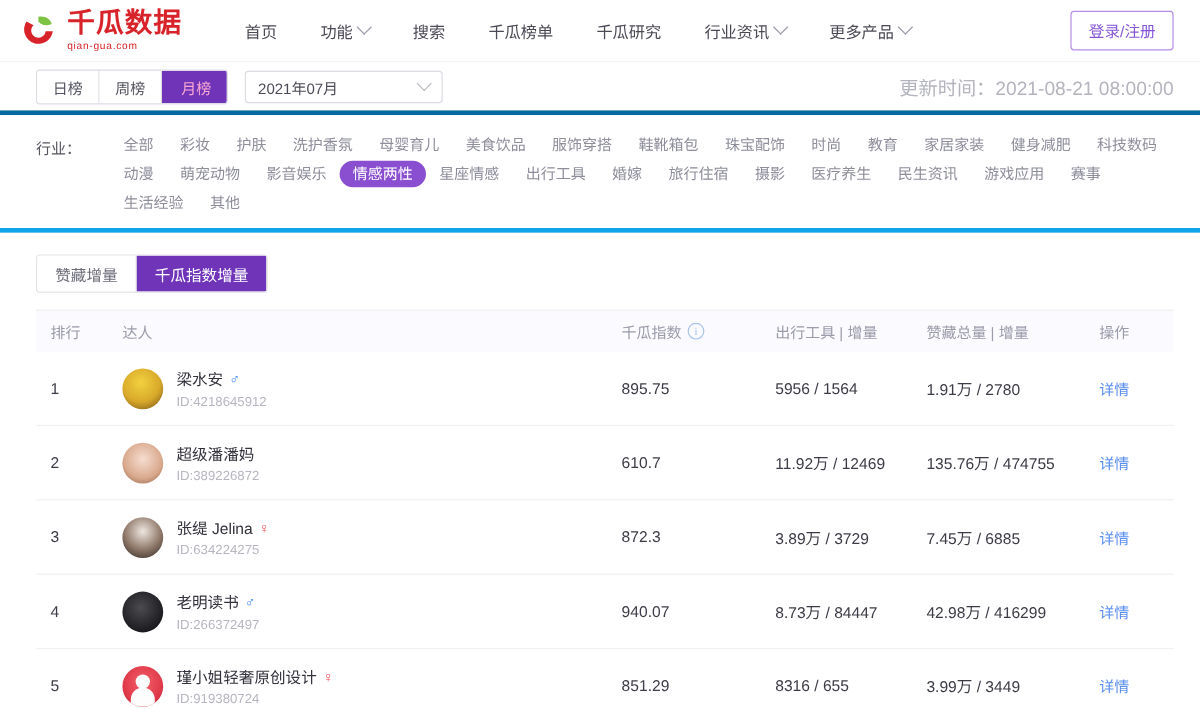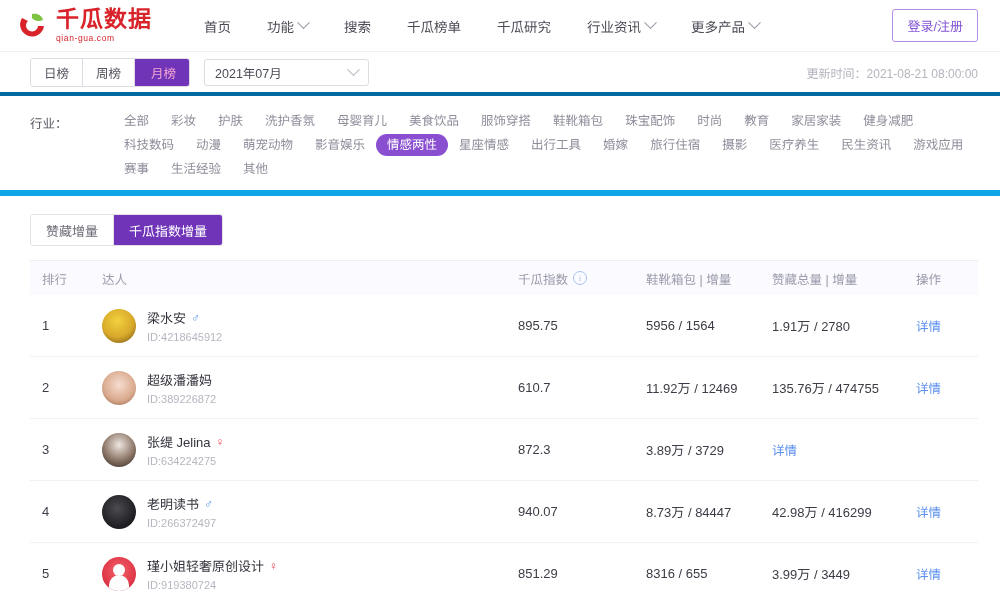--- a/index.html
+++ b/index.html
@@ -146,33 +146,32 @@
   }
   .date-select .val { flex: 1 1 auto; }
   .date-caret {
     width: 8px; height: 8px;
     border-right: 1.2px solid #b9b9c4;
     border-bottom: 1.2px solid #b9b9c4;
     transform: rotate(45deg) translate(-2px,-2px);
   }
   .update-time {
     margin-left: auto;
-    font-size: 12px;
+    font-size: 16px;
     color: #b4b4be;
     white-space: nowrap;
   }
 
   
   .industry {
     display: flex;
     padding: 14px 22px 10px 30px;
     box-sizing: border-box;
-    border-bottom: 6px solid #0ea5e9;
-    background: #fff;
-    gap: 21px;
+    border-bottom: 4px solid #0ea5e9;
+    background: #fff;
   }
   .industry-label {
     font-size: 12.5px;
     color: #55555f;
     width: 62px;
     flex: 0 0 62px;
     padding-top: 3px;
   }
   .industry-tags {
     flex: 1 1 auto;
@@ -433,21 +432,21 @@
 
 <div class="table">
 
   <div class="thead">
     <div class="c-rank">排行</div>
     <div class="c-user">达人</div>
     <div class="c-index">
       <span>千瓜指数</span>
       <span class="info-icon">i</span>
     </div>
-    <div class="c-fans">鞋靴箱包 | 增量</div>
+    <div class="c-fans">出行工具 | 增量</div>
     <div class="c-likes">赞藏总量 | 增量</div>
     <div class="c-act">操作</div>
   </div>
 
   <div class="row">
     <div class="c-rank">1</div>
     <div class="c-user">
       <div class="user-cell">
         <div class="avatar av-a"></div>
         <div class="user-meta">
@@ -497,20 +496,21 @@
           <div class="user-name">
             <span>张缇 Jelina</span>
             <span class="gender female">♀</span>
           </div>
           <div class="user-id">ID:634224275</div>
         </div>
       </div>
     </div>
     <div class="c-index">872.3</div>
     <div class="c-fans">3.89万 / 3729</div>
+    <div class="c-likes">7.45万 / 6885</div>
     <div class="c-act">
       <span class="detail-link">详情</span>
     </div>
   </div>
 
   <div class="row">
     <div class="c-rank">4</div>
     <div class="c-user">
       <div class="user-cell">
         <div class="avatar av-d"></div>

